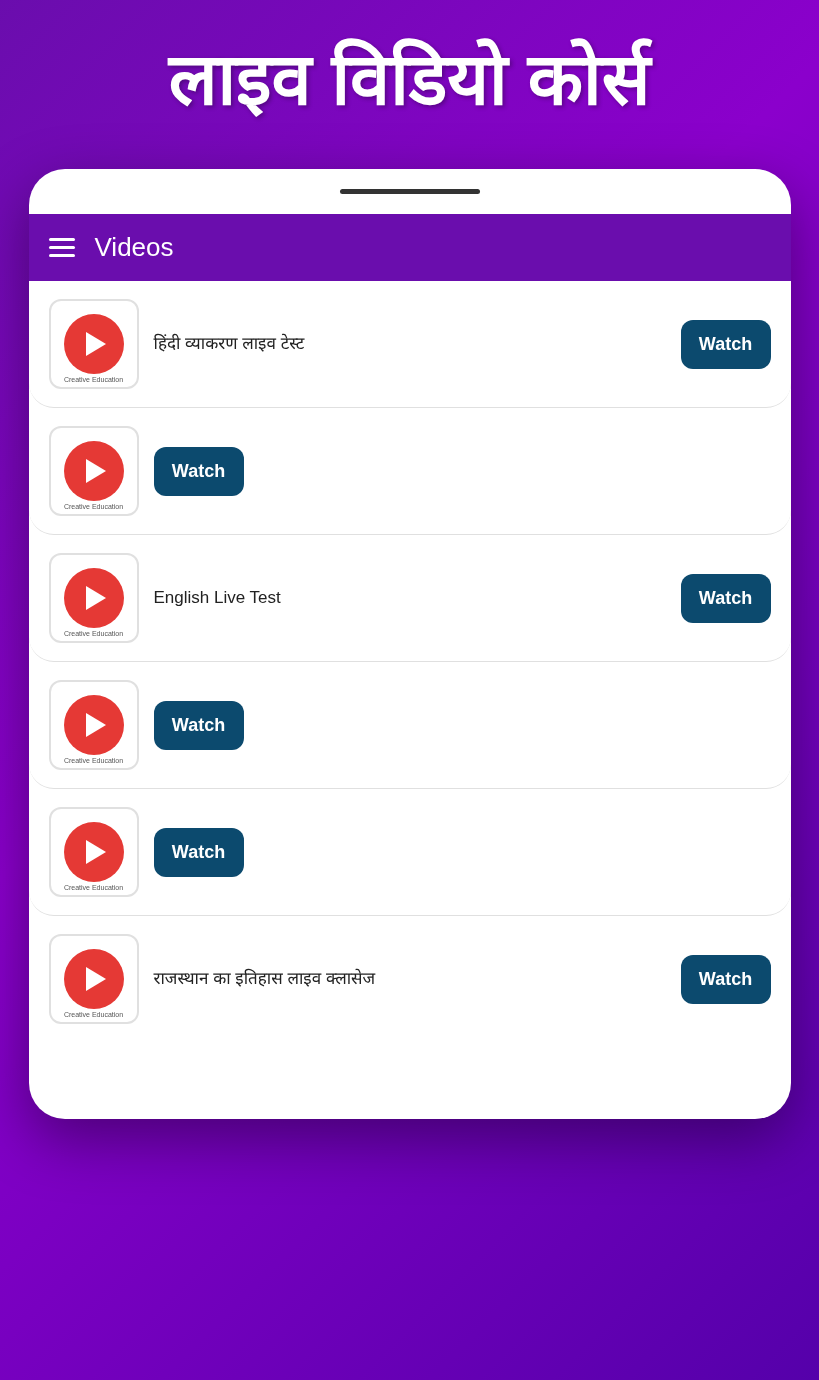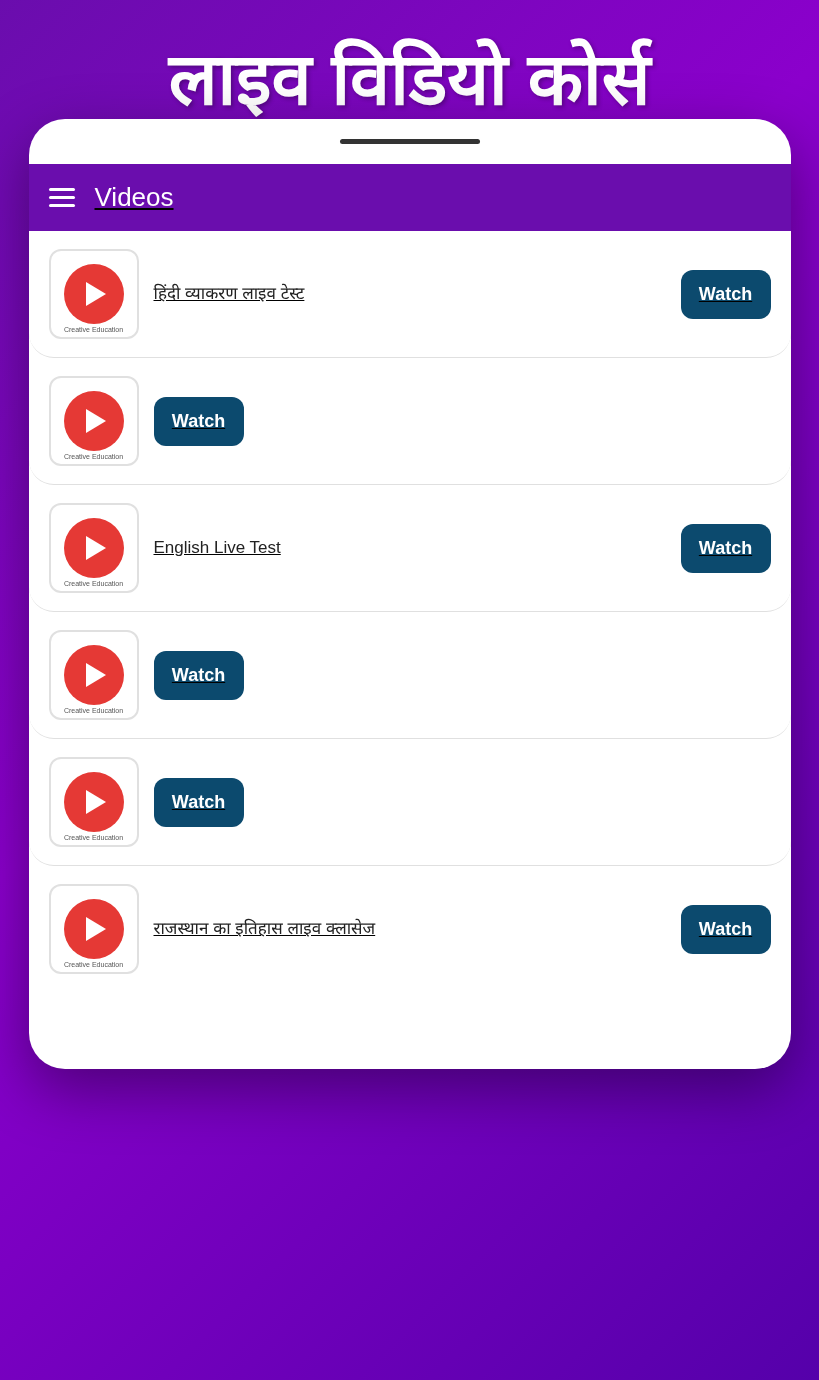--- a/index.html
+++ b/index.html
@@ -15,34 +15,34 @@
       padding: 40px 20px 40px;
       position: relative;
       overflow-x: hidden;
     }
 
     .hero-title {
       color: white;
       font-size: 72px;
       font-weight: 900;
       text-align: center;
+      margin-bottom: 50px;
       line-height: 1.1;
       text-shadow: 2px 2px 4px rgba(0,0,0,0.3);
     }
 
     .phone-frame {
       background: white;
       border-radius: 36px;
       width: 762px;
       min-height: 950px;
       padding: 20px 0 30px;
       box-shadow: 0 20px 60px rgba(0,0,0,0.4);
       position: relative;
       overflow: hidden;
-      text-decoration: underline;
     }
 
     .phone-notch {
       width: 140px;
       height: 5px;
       background: #333;
       border-radius: 3px;
       margin: 0 auto 20px;
     }
 

